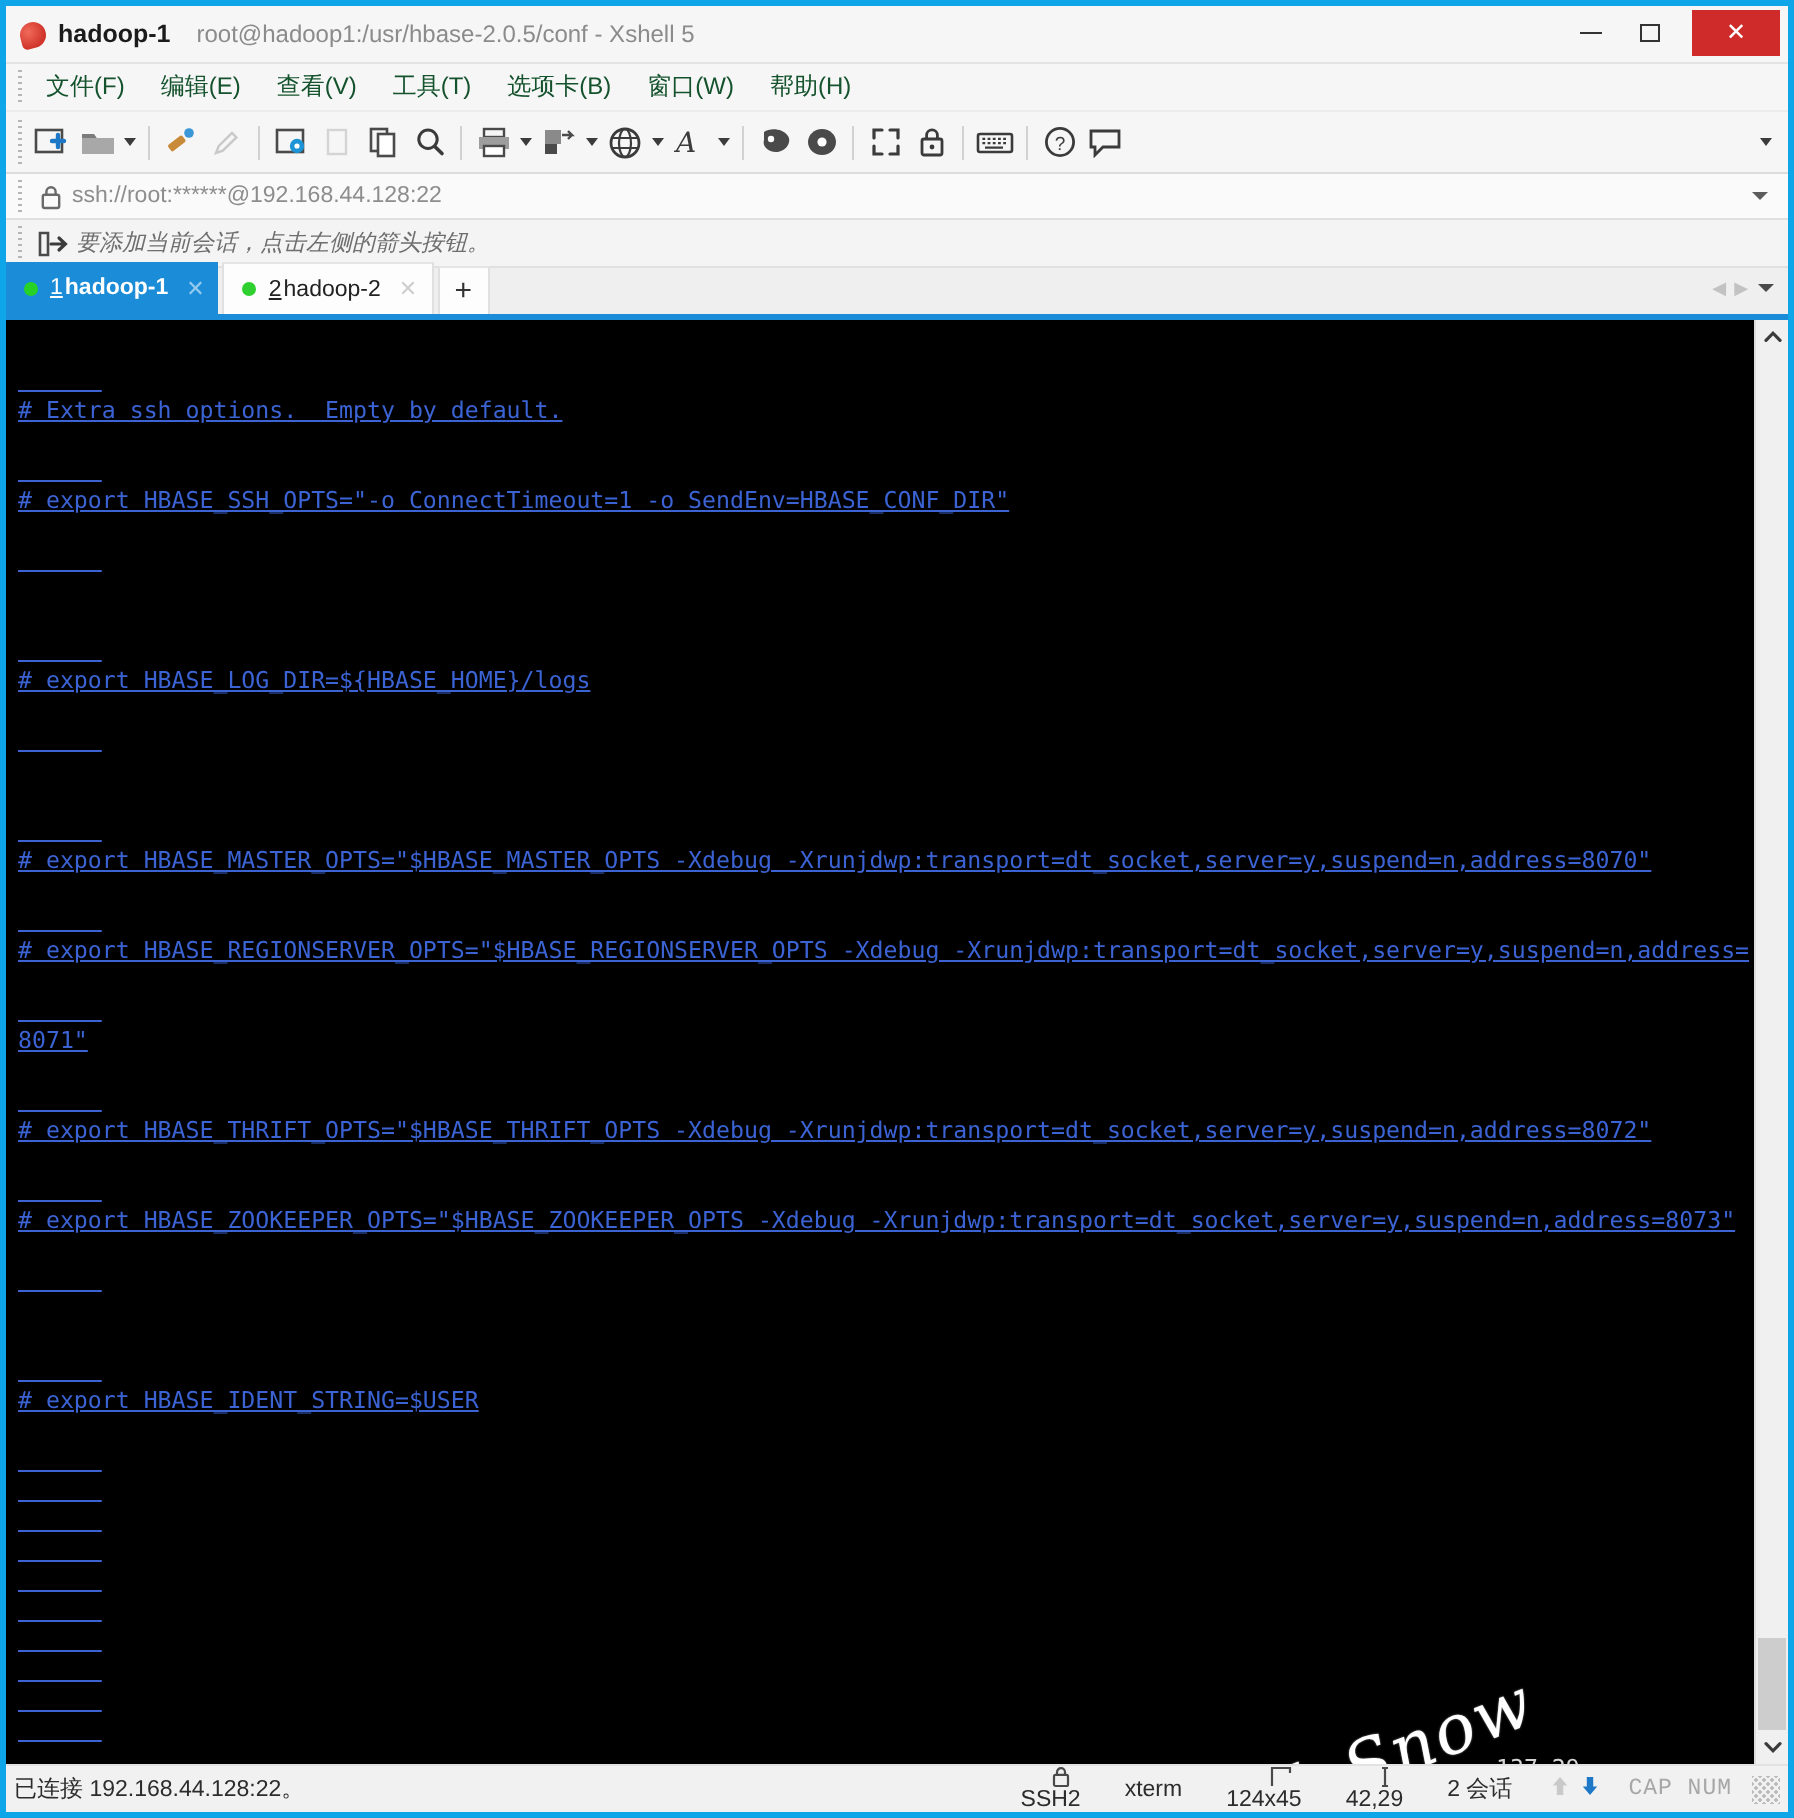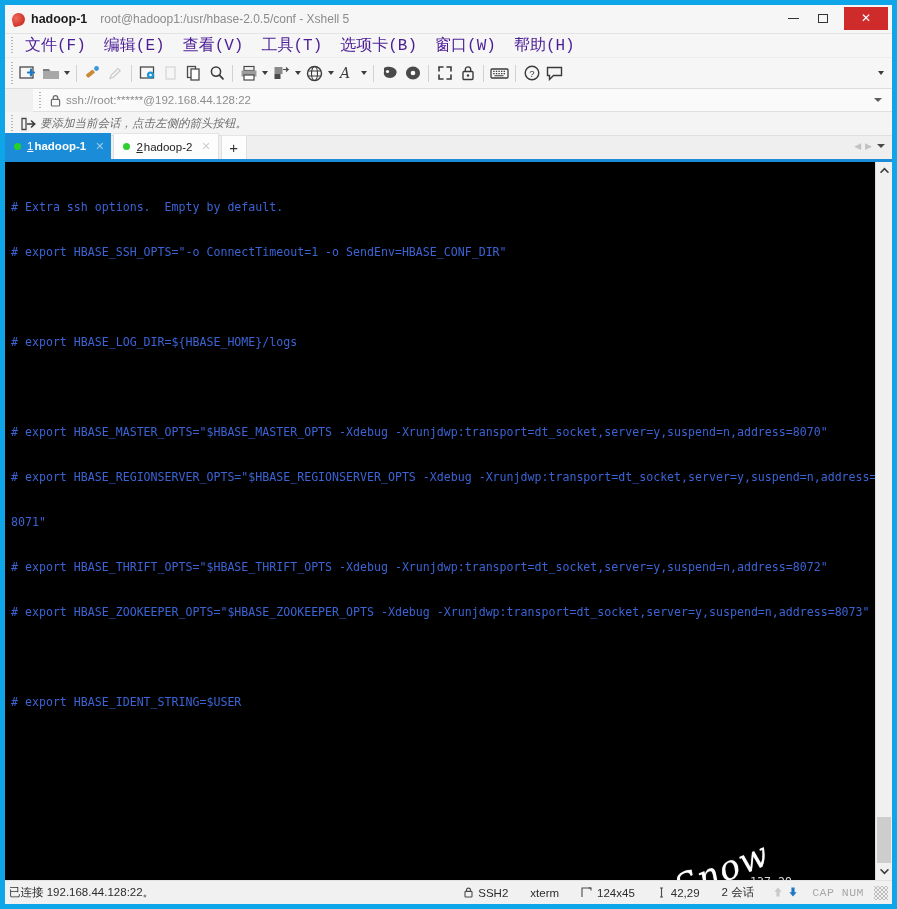--- a/index.html
+++ b/index.html
@@ -6,21 +6,21 @@
   html, body {
     margin: 0; padding: 0;
     width: 897px; height: 909px;
     overflow: hidden;
     font-family: "Liberation Sans", sans-serif;
     background: #f0f0f0;
   }
   .window {
     width: 897px; height: 909px;
     display: flex; flex-direction: column;
-    border: 5px solid #0ea5e9;
+    border: 3px solid #0ea5e9;
     background: #f0f0f0;
     position: relative;
   }
 
   
   .titlebar {
     height: 29px; min-height: 29px;
     background: #f6f6f6;
     display: flex; align-items: center;
     border-bottom: 1px solid #e4e4e4;
@@ -68,23 +68,22 @@
   }
   .grip {
     width: 8px; height: 100%;
     display: flex; align-items: center; justify-content: center;
   }
   .grip i {
     display: block; width: 2px; height: 76%;
     background-image: repeating-linear-gradient(to bottom,#b6b6b6 0 1px,transparent 1px 3px);
   }
   .menu-item {
-    font-size: 16px; color: #4c1d95;
+    font-size: 12px; color: #14532d;
     padding: 3px 9px 4px 9px;
-    font-family: Liberation Mono, monospace;
   }
 
   
   .toolbar {
     height: 31px; min-height: 31px;
     background: #f6f6f6;
     display: flex; align-items: center;
     padding-left: 3px;
     border-bottom: 1px solid #dcdcdc;
   }
@@ -101,21 +100,20 @@
   .tsep { width: 1px; height: 17px; background: #d2d2d2; margin: 0 4px; }
   .tb-overflow { margin-left: auto; margin-right: 6px; }
 
   
   .addrbar {
     height: 23px; min-height: 23px;
     background: #fafafa;
     display: flex; align-items: center;
     padding-left: 3px;
     border-bottom: 1px solid #e0e0e0;
-    margin-left: 28px;
   }
   .lockicon { width: 22px; display: flex; align-items: center; justify-content: center; }
   .addr-text { font-size: 11.5px; color: #8d8d8d; }
   .addr-drop {
     margin-left: auto; margin-right: 8px;
     width: 12px; height: 12px; display: flex; align-items: center; justify-content: center;
   }
   .addr-drop::after {
     content: ""; border-left: 4px solid transparent; border-right: 4px solid transparent;
     border-top: 4.5px solid #5c5c5c;
@@ -183,20 +181,21 @@
   .termwrap { flex: 1; display: flex; background: #000; position: relative; overflow: hidden; }
   .term {
     flex: 1; background: #000;
     font-family: "DejaVu Sans Mono", monospace;
     font-size: 11.6px; line-height: 15px;
     color: #3b63d4;
     padding: 8px 0 0 6px;
     position: relative;
     white-space: pre;
     overflow: hidden;
+    text-decoration: underline;
   }
   .term .ln { height: 15px; }
   .term .blank { height: 15px; }
 
   .watermark {
     position: absolute;
     left: 592px; top: 716px;
     font-family: "DejaVu Serif", serif;
     font-style: italic;
     font-size: 34px;
@@ -257,21 +256,21 @@
   
   .statusbar {
     height: 24px; min-height: 24px;
     background: #f1f1f1;
     display: flex; align-items: center;
     border-top: 1px solid #e2e2e2;
     font-size: 11.5px; color: #333;
   }
   .st-left { padding-left: 4px; color: #2c2c2c; }
   .st-group { margin-left: auto; display: flex; align-items: center; }
-  .st-cell { display: flex; align-items: center; padding: 0 11px; color: #2c2c2c; white-space: nowrap; }
+  .st-cell { display: flex; align-items: flex-end; padding: 0 11px; color: #2c2c2c; white-space: nowrap; flex-direction: column; }
   .st-ico { margin-right: 5px; display: inline-flex; }
   .st-cap { color: #a7a7a7; padding: 0 6px; letter-spacing: .5px; font-family: Liberation Mono, monospace; }
   .st-arrows { display: flex; align-items: center; gap: 5px; padding: 0 8px; }
   .st-resize {
     width: 14px; height: 14px; margin-right: 4px; margin-left: 4px;
     background-image:
       radial-gradient(circle, #bdbdbd 0.9px, transparent 1px),
       radial-gradient(circle, #bdbdbd 0.9px, transparent 1px);
     background-size: 4px 4px, 4px 4px;
     background-position: 0 0, 2px 2px;

